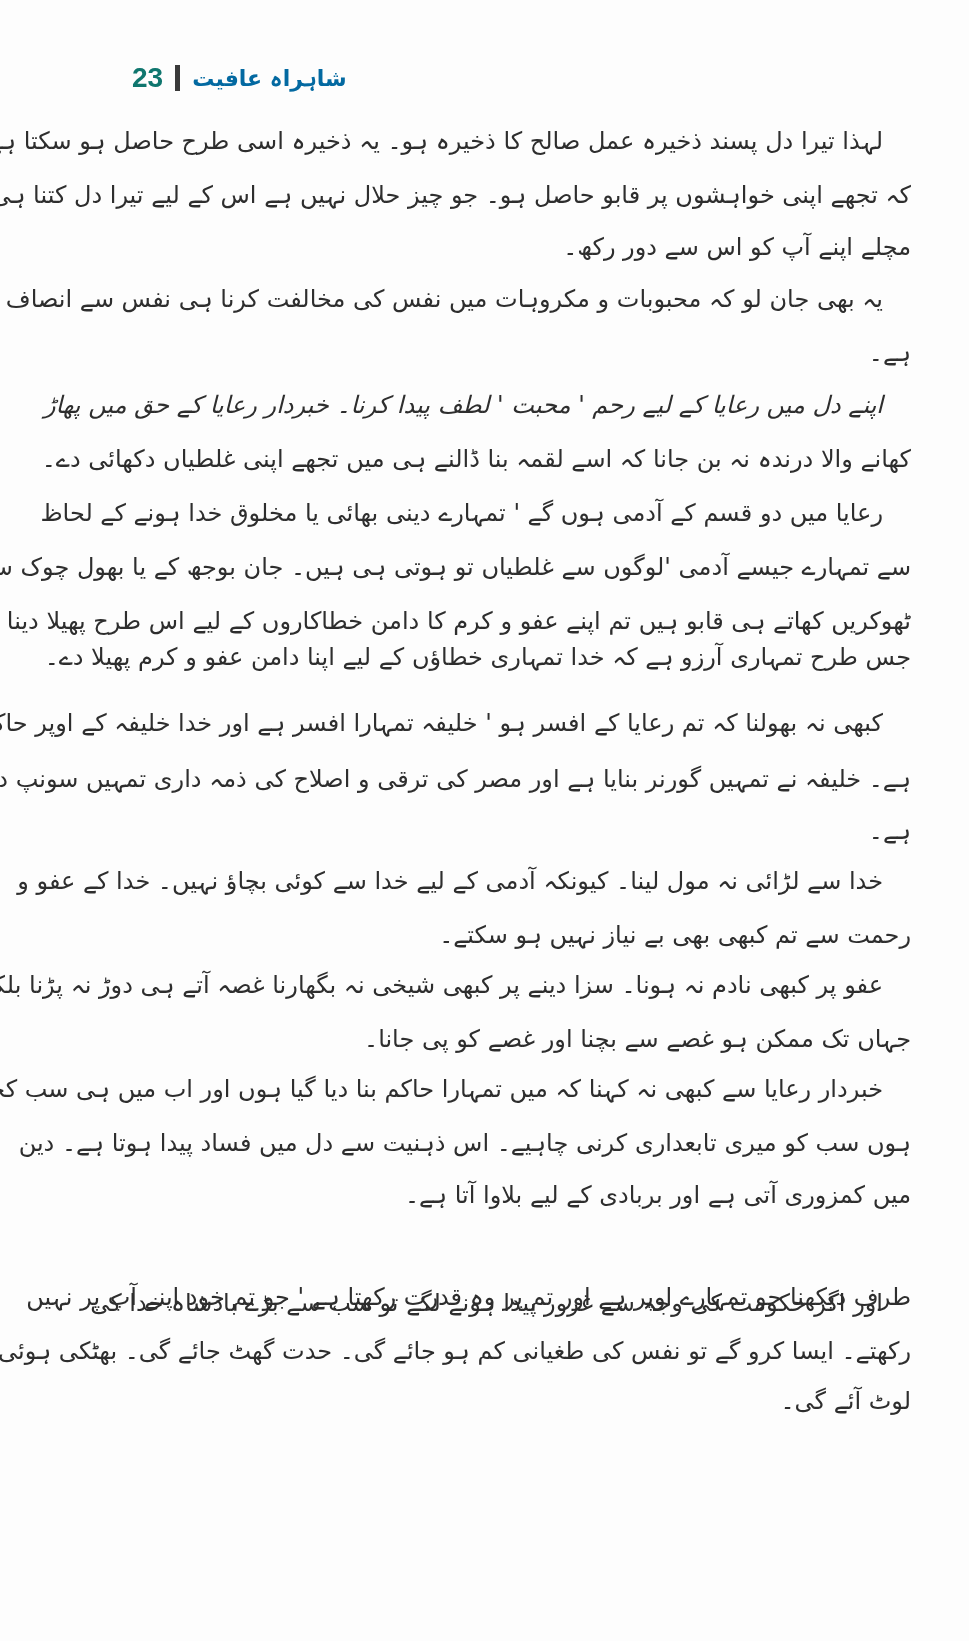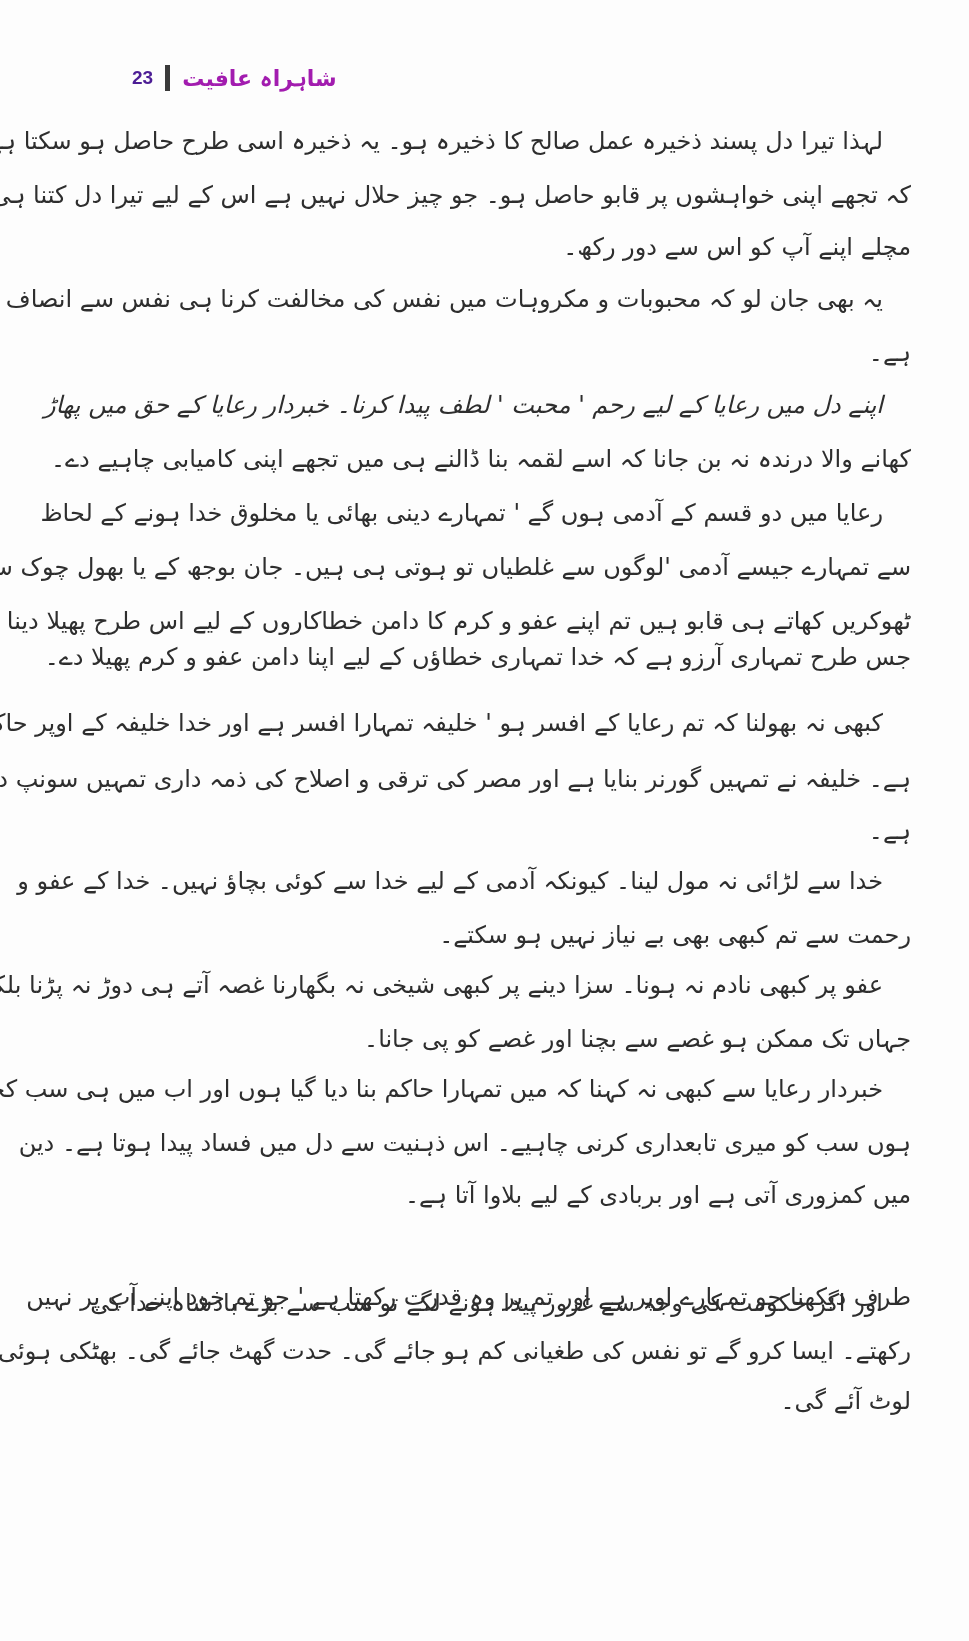--- a/index.html
+++ b/index.html
@@ -1,22 +1,22 @@
 <!DOCTYPE html>
 <html><head>
 <meta charset="utf-8">
 <style>
   html, body { margin: 0; padding: 0; background: #ffffff; }
   body { width: 969px; height: 1641px; position: relative; overflow: hidden;
          font-family: "DejaVu Sans", sans-serif; color: #2b2b2b; }
   .page { position: absolute; left: 0; top: 0; width: 969px; height: 1641px; background: #fdfdfd; }
   .header { position: absolute; left: 132px; top: 58px; height: 40px; display: flex; align-items: center; direction: ltr; }
-  .page-num { font-family: "Liberation Sans", sans-serif; font-weight: bold; font-size: 19px; color: #4c1d95; }
+  .page-num { font-family: "Liberation Sans", sans-serif; font-weight: bold; font-size: 28px; color: #0f766e; }
   .sep { width: 5px; height: 26px; background: #3a3a3a; margin: 0 12px; }
-  .running-title { font-family: "DejaVu Sans", sans-serif; font-size: 22px; color: #a21caf; direction: rtl; font-weight: bold; }
+  .running-title { font-family: "DejaVu Sans", sans-serif; font-size: 22px; color: #0369a1; direction: rtl; font-weight: bold; }
   .line { position: absolute; right: 58px; direction: rtl; text-align: right; white-space: nowrap;
           font-family: "DejaVu Sans", sans-serif; font-size: 24px; line-height: 34px; color: #2e2e2e; }
   .line.full { left: 122px; text-align: justify; text-align-last: justify; }
   .line.indent { right: 86px; }
 </style>
 </head>
 <body>
 
 <div class="page">
   <div class="header">
@@ -25,21 +25,21 @@
     <span class="running-title">شاہراہ عافیت</span>
   </div>
 
   <div id="body-text">
       <div class="line full indent" style="top: 124px;">لہذا تیرا دل پسند ذخیرہ عمل صالح کا ذخیرہ ہو۔ یہ ذخیرہ اسی طرح حاصل ہو سکتا ہے</div>
       <div class="line full" style="top: 178px;">کہ تجھے اپنی خواہشوں پر قابو حاصل ہو۔ جو چیز حلال نہیں ہے اس کے لیے تیرا دل کتنا ہی</div>
       <div class="line" style="top: 230px;">مچلے اپنے آپ کو اس سے دور رکھ۔</div>
       <div class="line full indent" style="top: 282px;">یہ بھی جان لو کہ محبوبات و مکروہات میں نفس کی مخالفت کرنا ہی نفس سے انصاف کرنا</div>
       <div class="line" style="top: 336px;">ہے۔</div>
       <div class="line full indent" style="top: 388px; font-style: italic;">اپنے دل میں رعایا کے لیے رحم ' محبت ' لطف پیدا کرنا۔ خبردار رعایا کے حق میں پھاڑ</div>
-      <div class="line" style="top: 442px;">کھانے والا درندہ نہ بن جانا کہ اسے لقمہ بنا ڈالنے ہی میں تجھے اپنی کامیابی چاہیے دے۔</div>
+      <div class="line" style="top: 442px;">کھانے والا درندہ نہ بن جانا کہ اسے لقمہ بنا ڈالنے ہی میں تجھے اپنی غلطیاں دکھائی دے۔</div>
       <div class="line full indent" style="top: 496px;">رعایا میں دو قسم کے آدمی ہوں گے ' تمہارے دینی بھائی یا مخلوق خدا ہونے کے لحاظ</div>
       <div class="line full" style="top: 550px;">سے تمہارے جیسے آدمی 'لوگوں سے غلطیاں تو ہوتی ہی ہیں۔ جان بوجھ کے یا بھول چوک سے</div>
       <div class="line full" style="top: 604px;">ٹھوکریں کھاتے ہی قابو ہیں تم اپنے عفو و کرم کا دامن خطاکاروں کے لیے اس طرح پھیلا دینا</div>
       <div class="line" style="top: 640px;">جس طرح تمہاری آرزو ہے کہ خدا تمہاری خطاؤں کے لیے اپنا دامن عفو و کرم پھیلا دے۔</div>
       <div class="line full indent" style="top: 706px;">کبھی نہ بھولنا کہ تم رعایا کے افسر ہو ' خلیفہ تمہارا افسر ہے اور خدا خلیفہ کے اوپر حاکم</div>
       <div class="line full" style="top: 762px;">ہے۔ خلیفہ نے تمہیں گورنر بنایا ہے اور مصر کی ترقی و اصلاح کی ذمہ داری تمہیں سونپ دی</div>
       <div class="line" style="top: 814px;">ہے۔</div>
       <div class="line full indent" style="top: 864px;">خدا سے لڑائی نہ مول لینا۔ کیونکہ آدمی کے لیے خدا سے کوئی بچاؤ نہیں۔ خدا کے عفو و</div>
       <div class="line" style="top: 918px; text-align: right;">رحمت سے تم کبھی بھی بے نیاز نہیں ہو سکتے۔</div>
       <div class="line full indent" style="top: 968px;">عفو پر کبھی نادم نہ ہونا۔ سزا دینے پر کبھی شیخی نہ بگھارنا غصہ آتے ہی دوڑ نہ پڑنا بلکہ</div>

